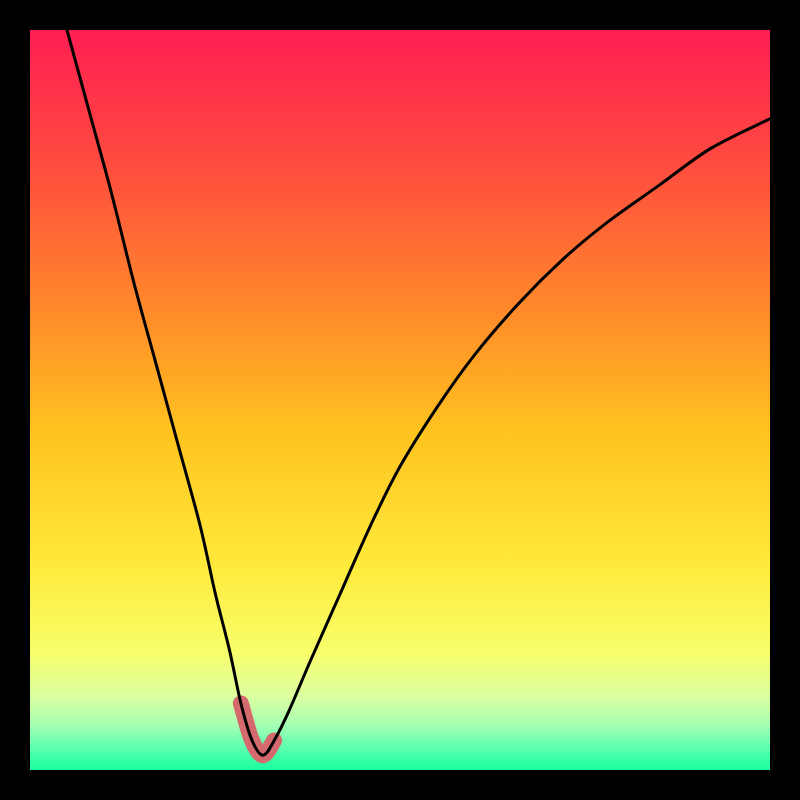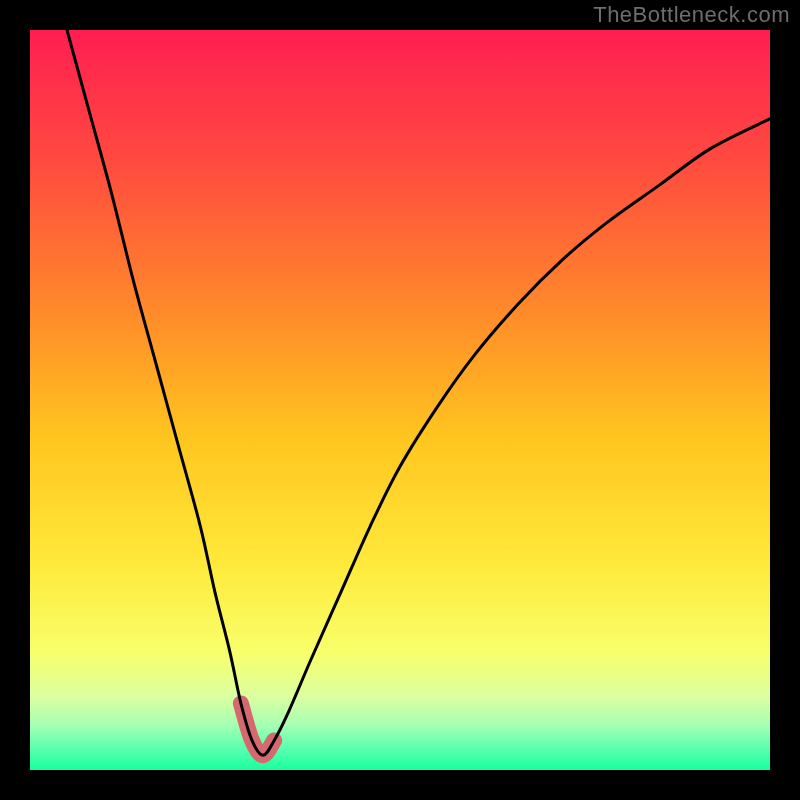--- a/index.html
+++ b/index.html
@@ -34,21 +34,20 @@
     height: 740px;
   }
   svg {
     display: block;
   }
 </style>
 </head>
 <body>
 
 <div class="outer">
-  <div class="watermark">TheBottleneck.com</div>
 
   <div class="plot-wrap">
     <svg id="chart-svg" width="740" height="740" viewBox="0 0 740 740">
       <defs>
         <linearGradient id="bg-grad" x1="0" y1="0" x2="0" y2="1">
             <stop offset="0%" stop-color="#ff1e52"></stop>
             <stop offset="18%" stop-color="#ff4b3f"></stop>
             <stop offset="38%" stop-color="#ff8a2a"></stop>
             <stop offset="55.00000000000001%" stop-color="#ffc51f"></stop>
             <stop offset="72%" stop-color="#ffe93a"></stop>

